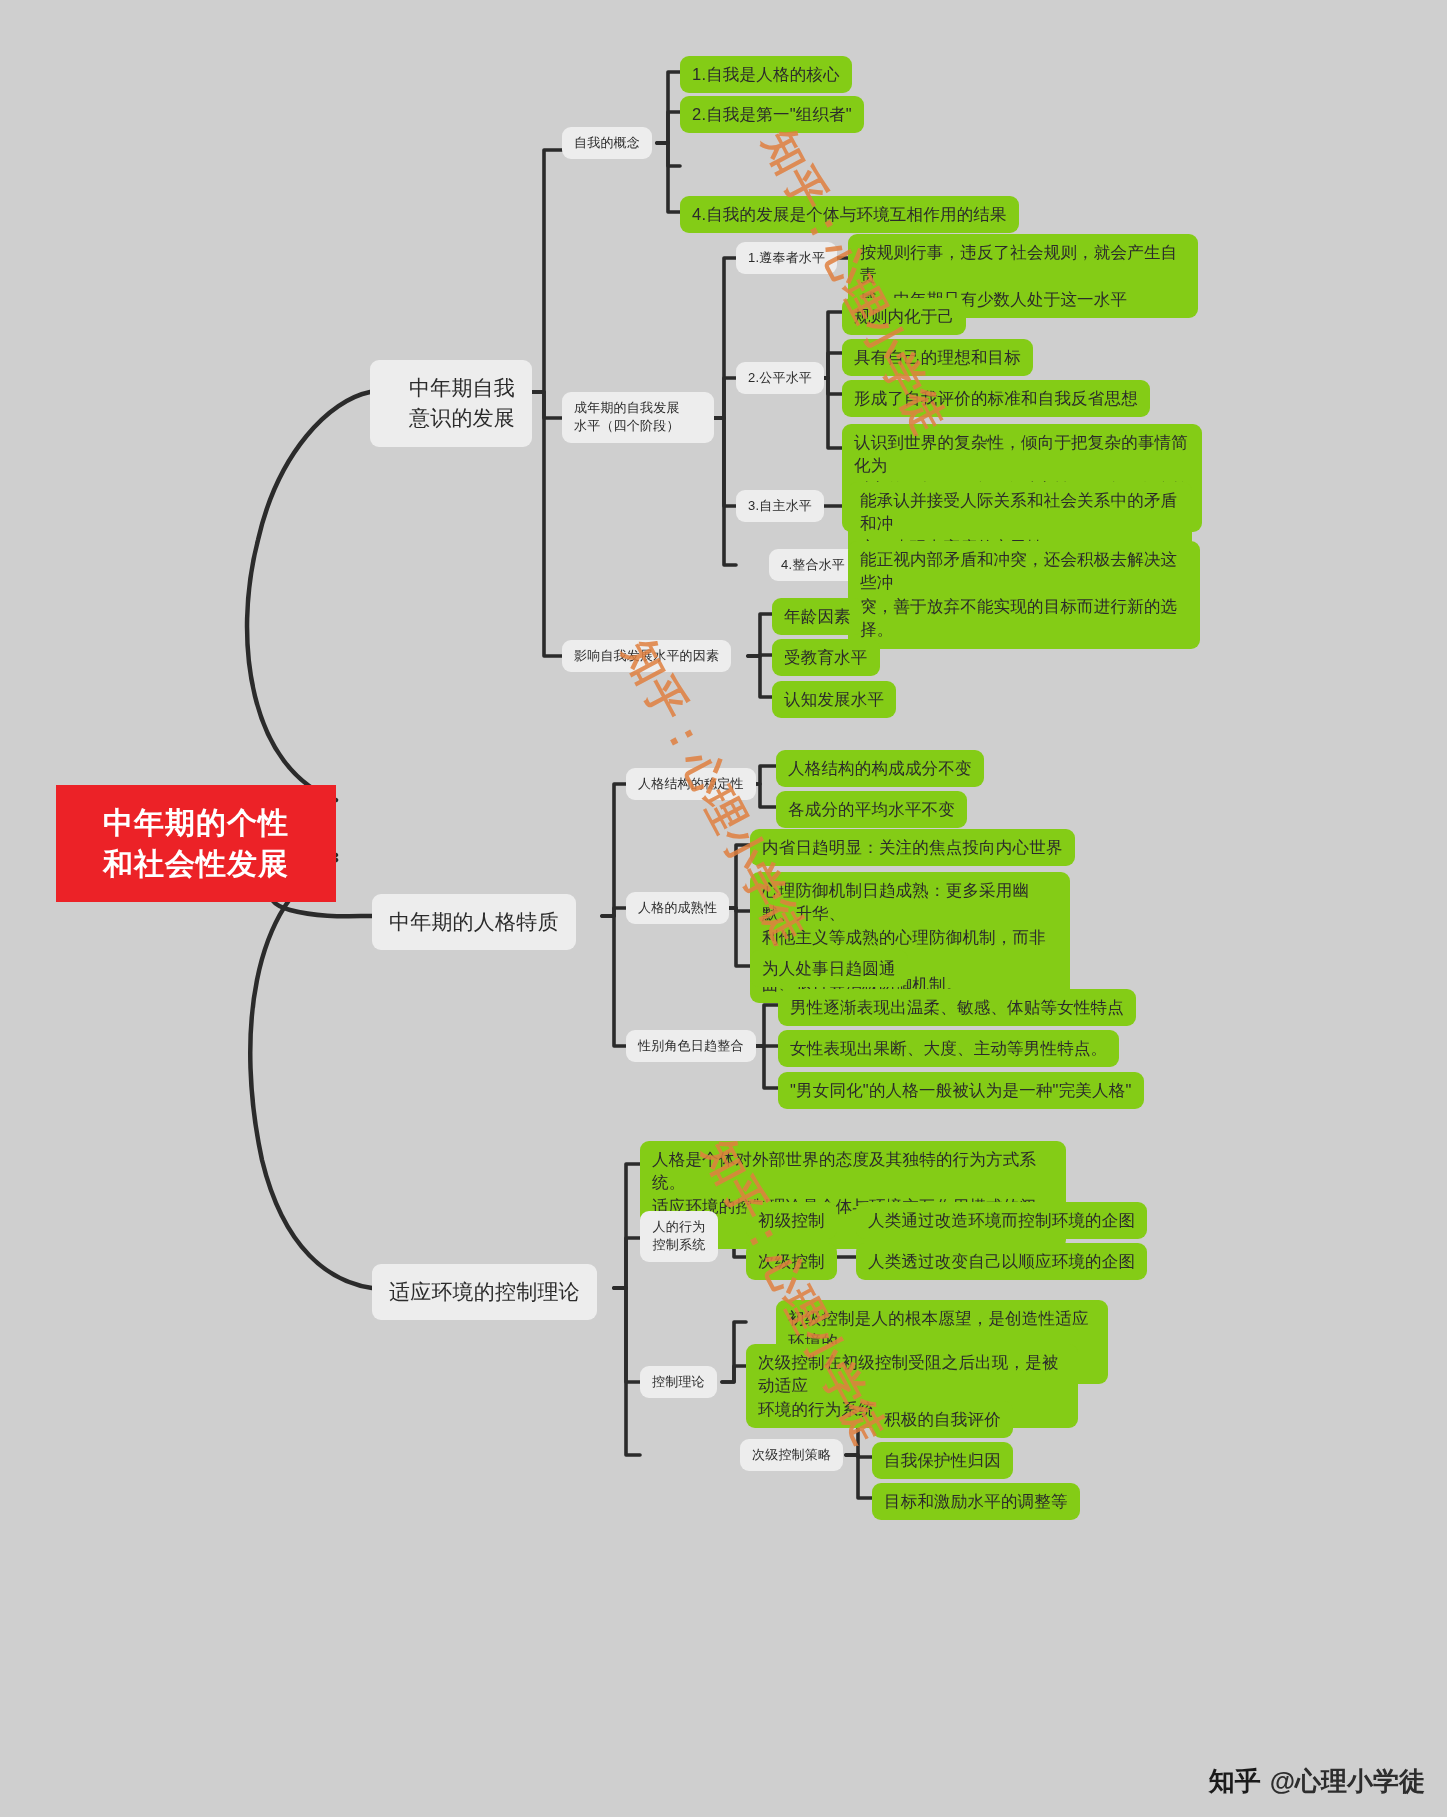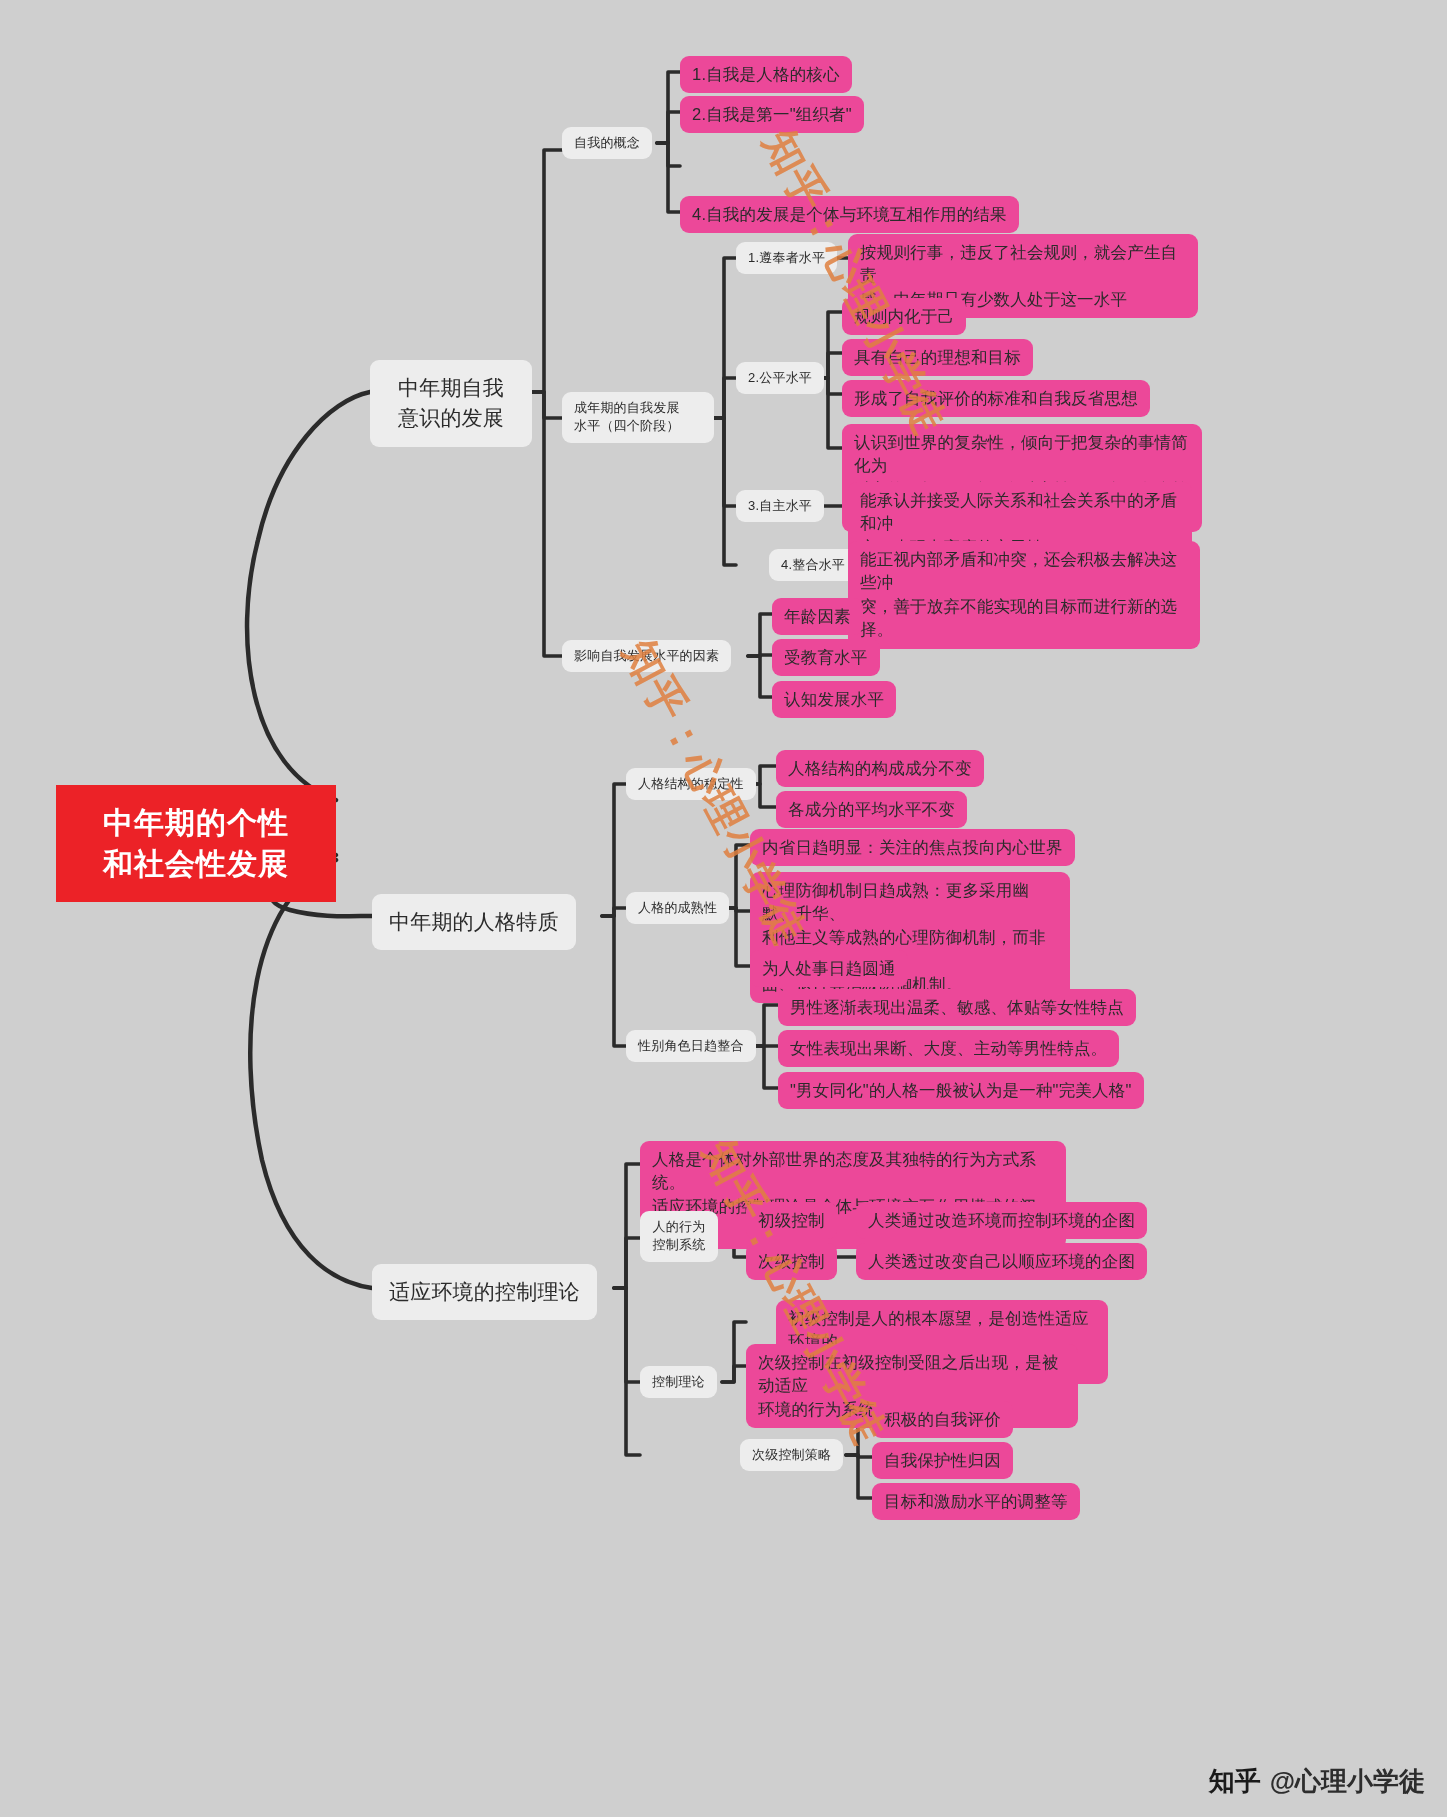--- a/index.html
+++ b/index.html
@@ -46,21 +46,21 @@
   .node.l1 {
     font-size: 21px;
     padding: 13px 17px;
     line-height: 1.45;
   }
   .node.l2 {
     font-size: 13px;
   }
   .node.leaf {
     font-size: 16.5px;
-    background: #ec4899;
+    background: #84cc16;
   }
   .watermark {
     position: absolute;
     color: #e08040;
     opacity: 0.85;
     font-weight: bold;
     pointer-events: none;
     white-space: nowrap;
     font-size: 40px;
     transform-origin: left top;
@@ -158,21 +158,21 @@
 
       <path d="M846 1455 H 858 V 1417 H 872"></path>
       <path d="M846 1455 H 858 V 1457 H 872"></path>
       <path d="M846 1455 H 858 V 1498 H 872"></path>
     </g>
   </svg>
 
   <div class="node center" style="left:56px; top:785px; width:280px;">中年期的个性
 和社会性发展</div>
 
-  <div class="node l1" style="left:370px; top:360px; width:162px; text-align:center;">中年期自我
+  <div class="node l1" style="left:370px; top:360px; width:162px; text-align:right;">中年期自我
 意识的发展</div>
 
   <div class="node l2" style="left:562px; top:127px;">自我的概念</div>
 
   <div class="node leaf" style="left:680px; top:56px;">1.自我是人格的核心</div>
   <div class="node leaf" style="left:680px; top:96px;">2.自我是第一"组织者"</div>
   <div class="node leaf" style="left:680px; top:196px;">4.自我的发展是个体与环境互相作用的结果</div>
 
   <div class="node l2" style="left:562px; top:392px; width:152px;">成年期的自我发展
 水平（四个阶段）</div>

